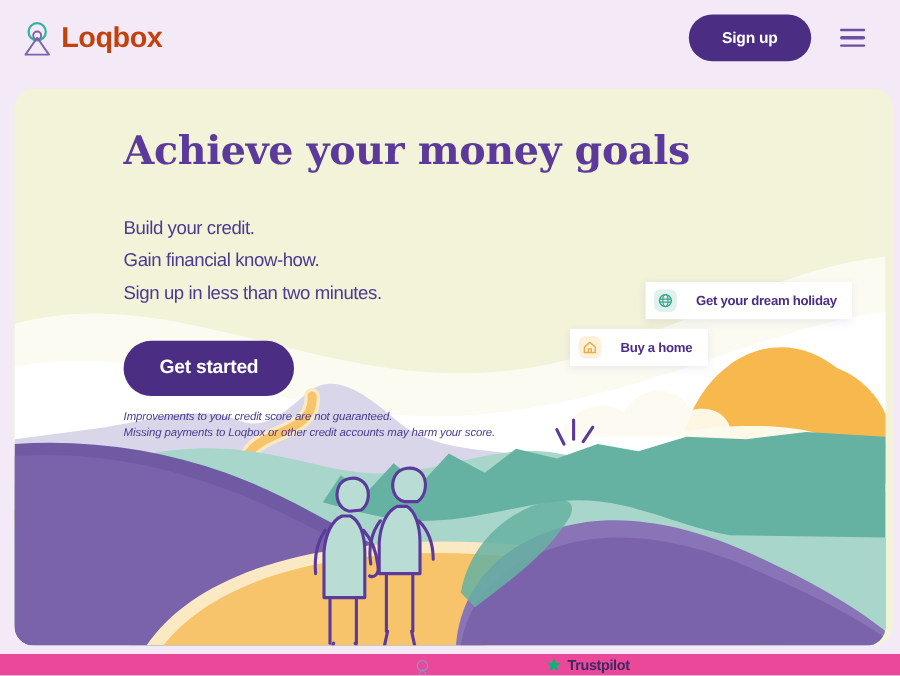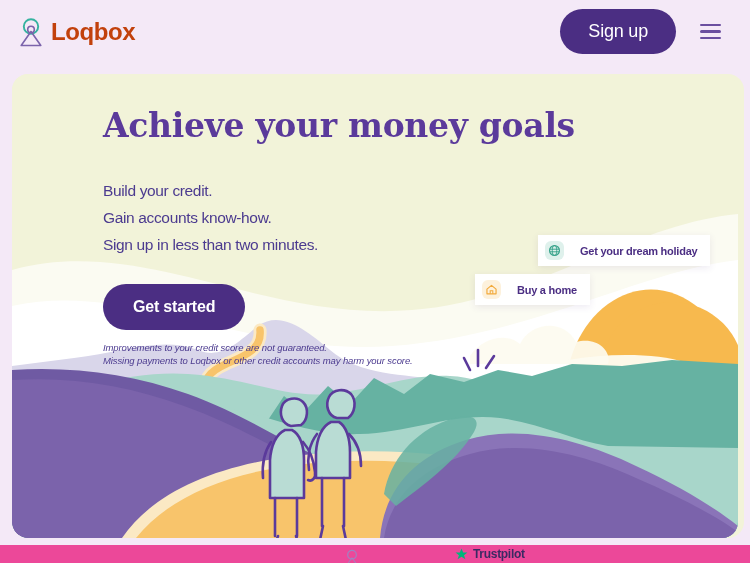--- a/index.html
+++ b/index.html
@@ -49,22 +49,22 @@
   }
 
   .header-spacer { flex: 1; }
 
   .signup-btn {
     background: #4b2e83;
     color: #ffffff;
     border: none;
     border-radius: 24px;
     font-family: "Liberation Sans", sans-serif;
-    font-size: 18px;
-    font-weight: 400;
+    font-size: 13px;
+    font-weight: 700;
     padding: 12px 28px;
     cursor: pointer;
     letter-spacing: -0.2px;
     white-space: nowrap;
   }
 
   .menu-btn {
     width: 32px; height: 32px;
     margin-left: 18px;
     display: flex;
@@ -313,21 +313,21 @@
         </g>
       </g>
     </g>
   </svg>
 
   <div class="hero-content">
     <h1 class="hero-title">Achieve your money goals</h1>
 
     <ul class="hero-bullets">
       <li>Build your credit.</li>
-      <li>Gain accounts know-how.</li>
+      <li>Gain financial know-how.</li>
       <li>Sign up in less than two minutes.</li>
     </ul>
 
     <button class="cta-btn">Get started</button>
 
     <div class="disclaimer">
       <div>Improvements to your credit score are not guaranteed.</div>
       <div>Missing payments to Loqbox or other credit accounts may harm your score.</div>
     </div>
   </div>

